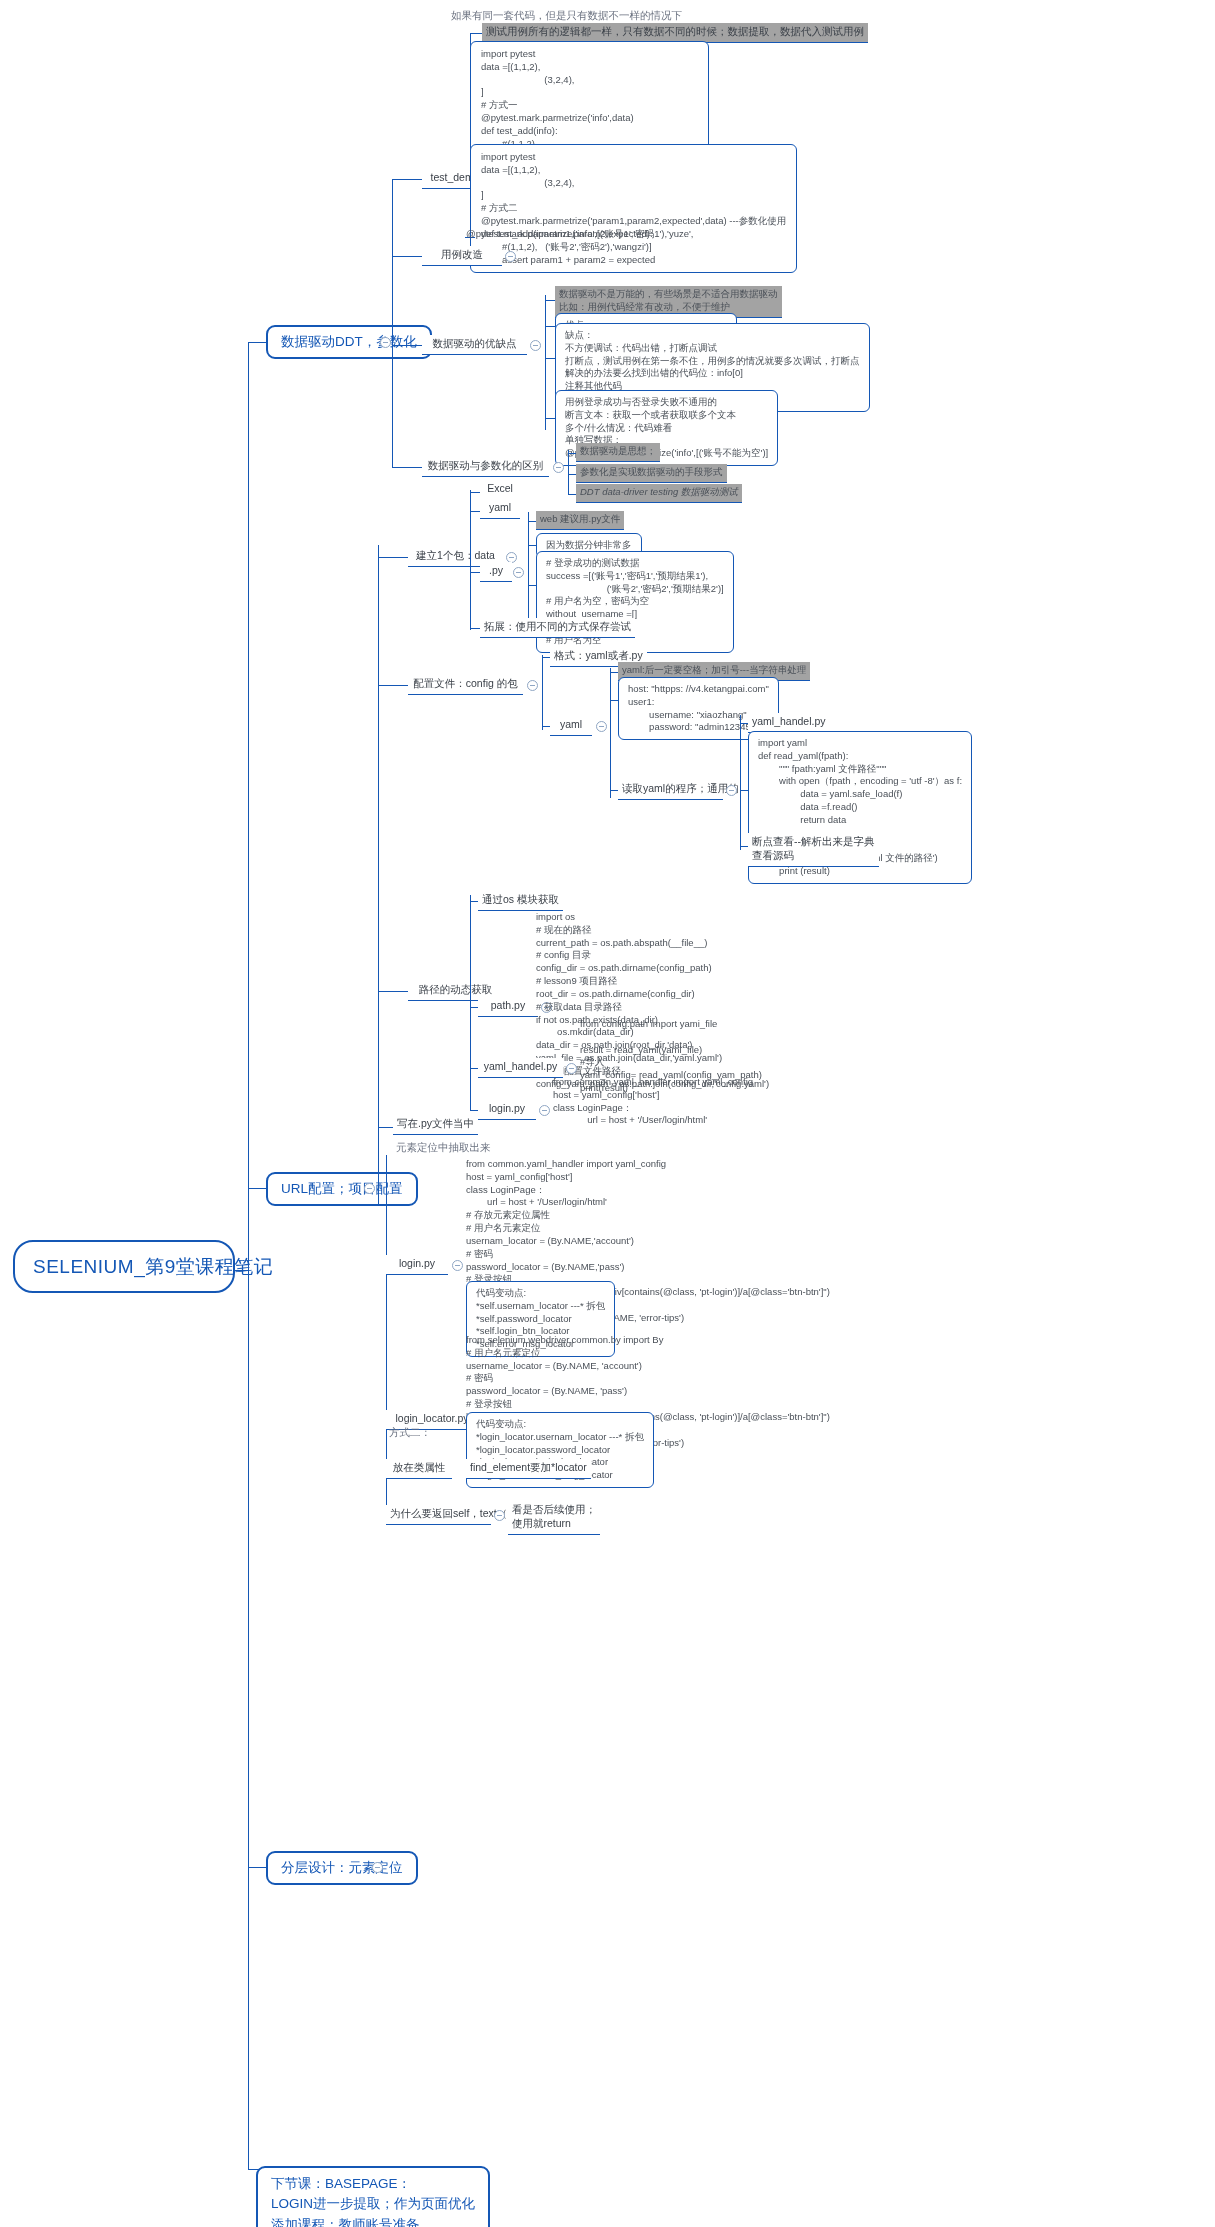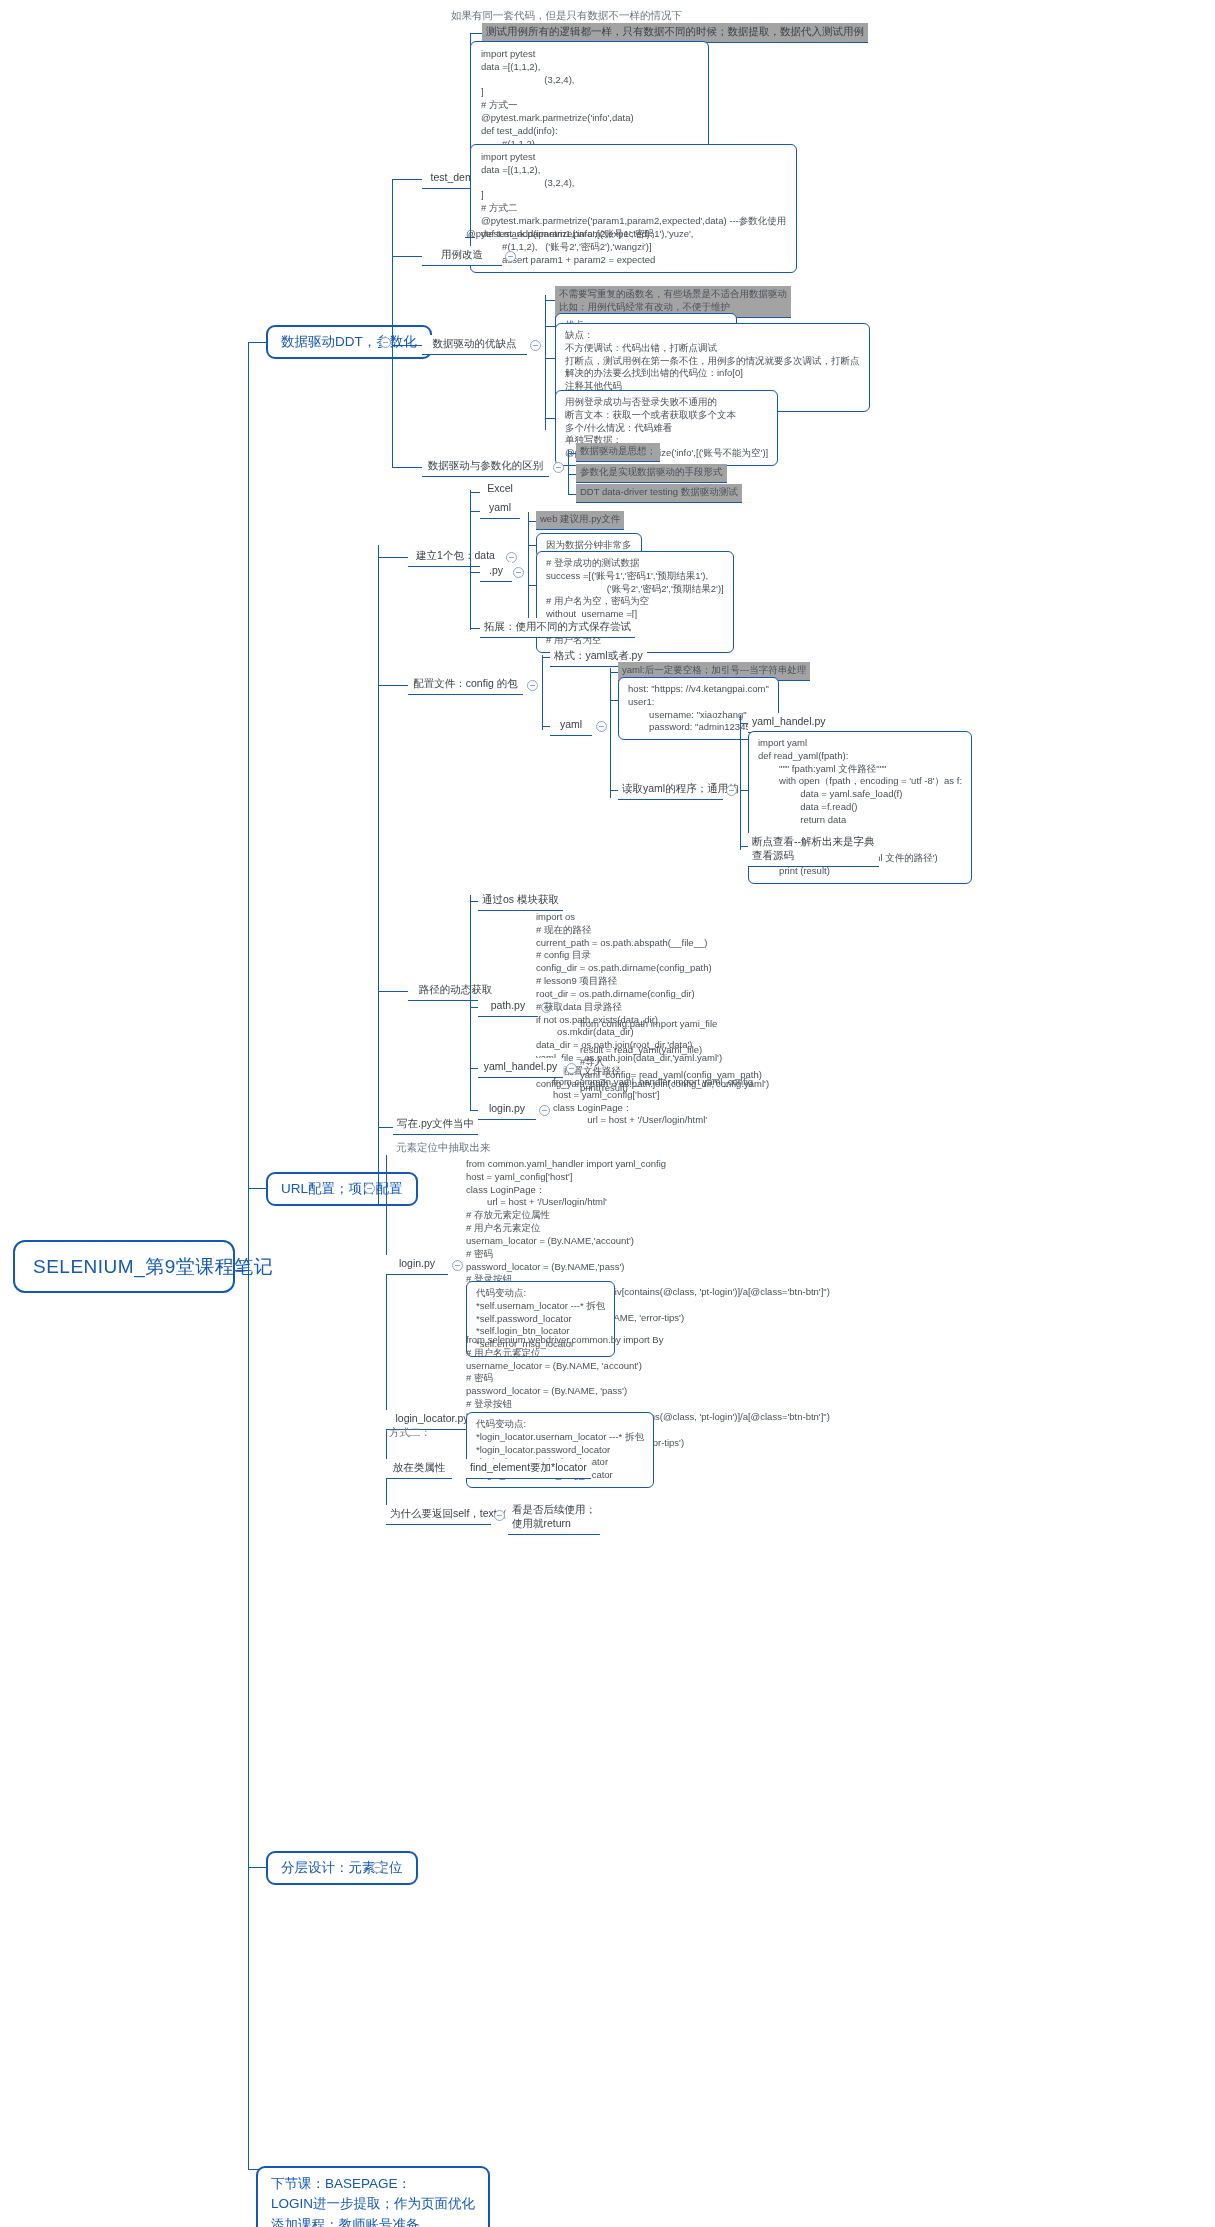--- a/index.html
+++ b/index.html
@@ -17,21 +17,21 @@
   }
   
   .node {
     position: absolute;
     color: #2f3640;
     white-space: pre;
     line-height: 1.33;
   }
   .root {
     border: 2.5px solid #1457b5;
-    border-radius: 12px;
+    border-radius: 20px;
     color: #1457b5;
     font-size: 19px;
     letter-spacing: .5px;
     padding: 12px 18px;
     background: #fff;
     white-space: nowrap;
   }
   .l1 {
     border: 2px solid #1457b5;
     border-radius: 9px;
@@ -155,21 +155,21 @@
   <div class="node code" style="left:466px; top:228px;">@pytest.mark.parmetrize('info',[('账号1','密码1'),'yuze',
                               ('账号2','密码2'),'wangzi')]</div>
 
   <div class="hline" style="left:392px; top:345px; width:30px;"></div>
   <div class="node topic" style="left:422px; top:335px; width:105px; text-align:center;">数据驱动的优缺点</div>
   <div class="toggle" style="left:530px; top:340px;"></div>
 
   <div class="vline" style="left:545px; top:295px; height:135px;"></div>
 
   <div class="hline" style="left:545px; top:300px; width:10px;"></div>
-  <div class="node underlined code" style="left:555px; top:286px;">不需要写重复的函数名，有些场景是不适合用数据驱动
+  <div class="node underlined code" style="left:555px; top:286px;">数据驱动不是万能的，有些场景是不适合用数据驱动
 比如：用例代码经常有改动，不便于维护</div>
 
   <div class="hline" style="left:545px; top:326px; width:10px;"></div>
   <div class="node boxed code" style="left:555px; top:313px;">优点：
 实现了数据和代码的分离，便于好维护
 代码简化、不需要写重复的函数名</div>
 
   <div class="hline" style="left:545px; top:358px; width:10px;"></div>
 
   <div class="node boxed code" style="left:555px; top:323px;">缺点：
@@ -189,21 +189,21 @@
   <div class="hline" style="left:392px; top:467px; width:30px;"></div>
   <div class="node topic" style="left:422px; top:457px; width:127px; text-align:center;">数据驱动与参数化的区别</div>
   <div class="toggle" style="left:553px; top:462px;"></div>
 
   <div class="vline" style="left:568px; top:450px; height:44px;"></div>
   <div class="hline" style="left:568px; top:453px; width:8px;"></div>
   <div class="node underlined code" style="left:576px; top:443px;">数据驱动是思想；</div>
   <div class="hline" style="left:568px; top:474px; width:8px;"></div>
   <div class="node underlined code" style="left:576px; top:464px;">参数化是实现数据驱动的手段形式</div>
   <div class="hline" style="left:568px; top:494px; width:8px;"></div>
-  <div class="node underlined code" style="left:576px; top:484px;">DDT data-driver testing 数据驱动测试</div>
+  <div class="node underlined code" style="left:576px; top:484px;font-style:italic;">DDT data-driver testing 数据驱动测试</div>
 
   <div class="hline" style="left:248px; top:1188px; width:20px;"></div>
   <div class="node l1" style="left:266px; top:1172px;">URL配置；项目配置</div>
   <div class="toggle" style="left:364px; top:1183px;"></div>
 
   <div class="vline" style="left:378px; top:545px; height:660px;"></div>
 
   <div class="hline" style="left:378px; top:557px; width:30px;"></div>
   <div class="node topic" style="left:408px; top:547px; width:95px; text-align:center;">建立1个包：data</div>
   <div class="toggle" style="left:506px; top:552px;"></div>

